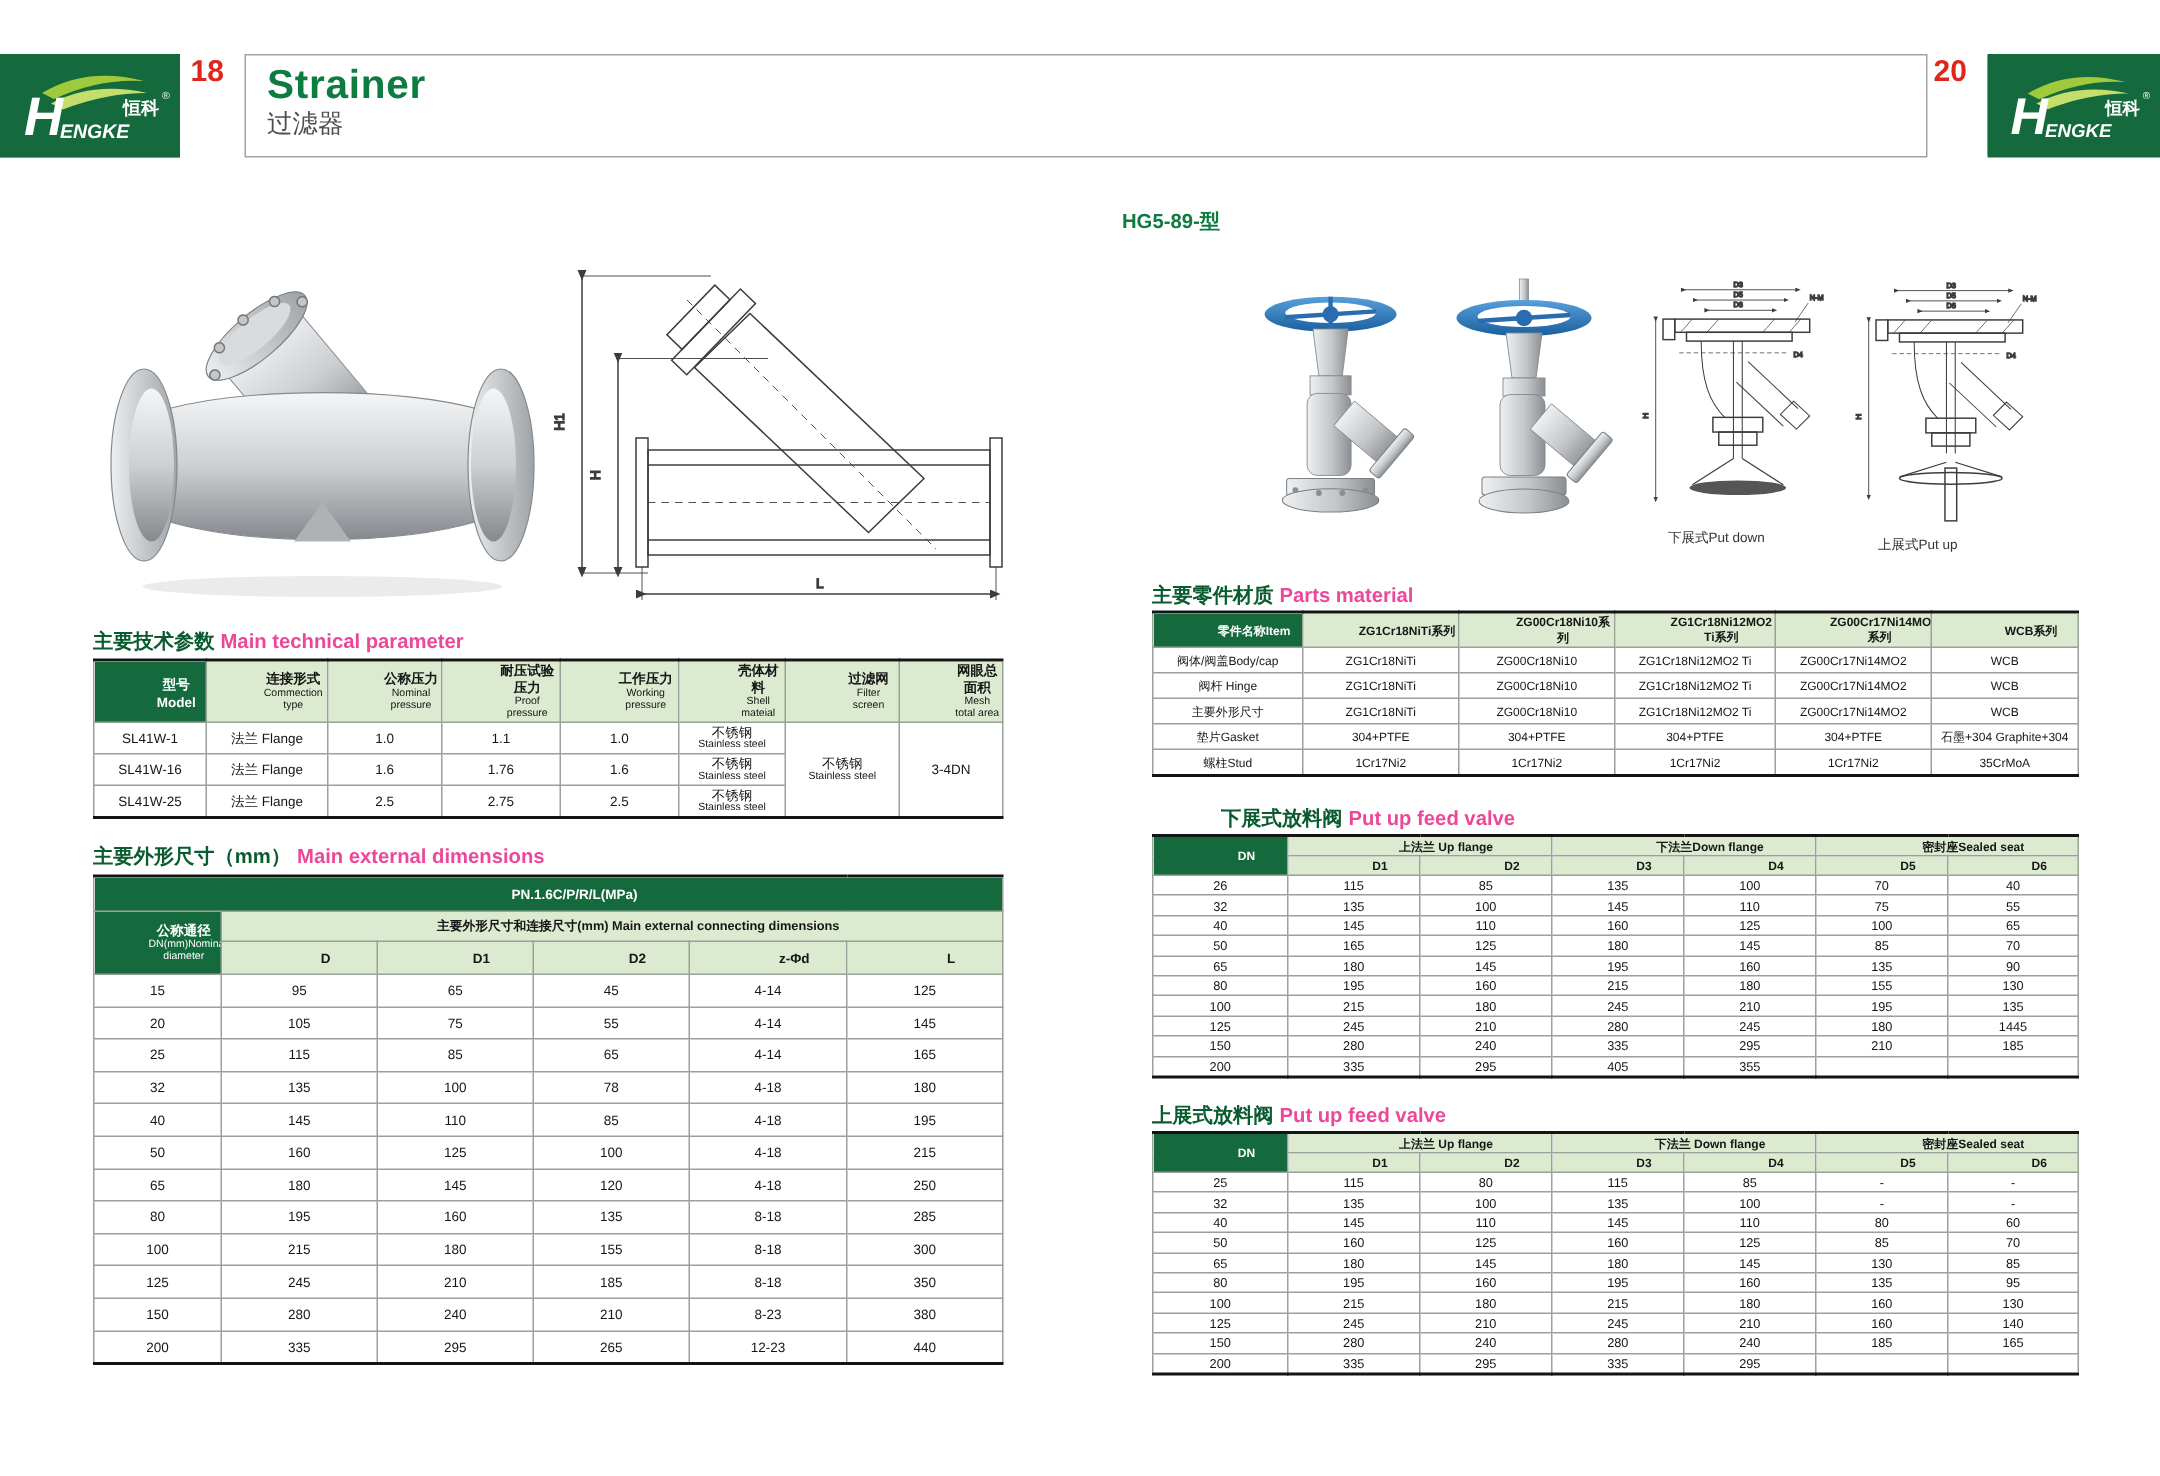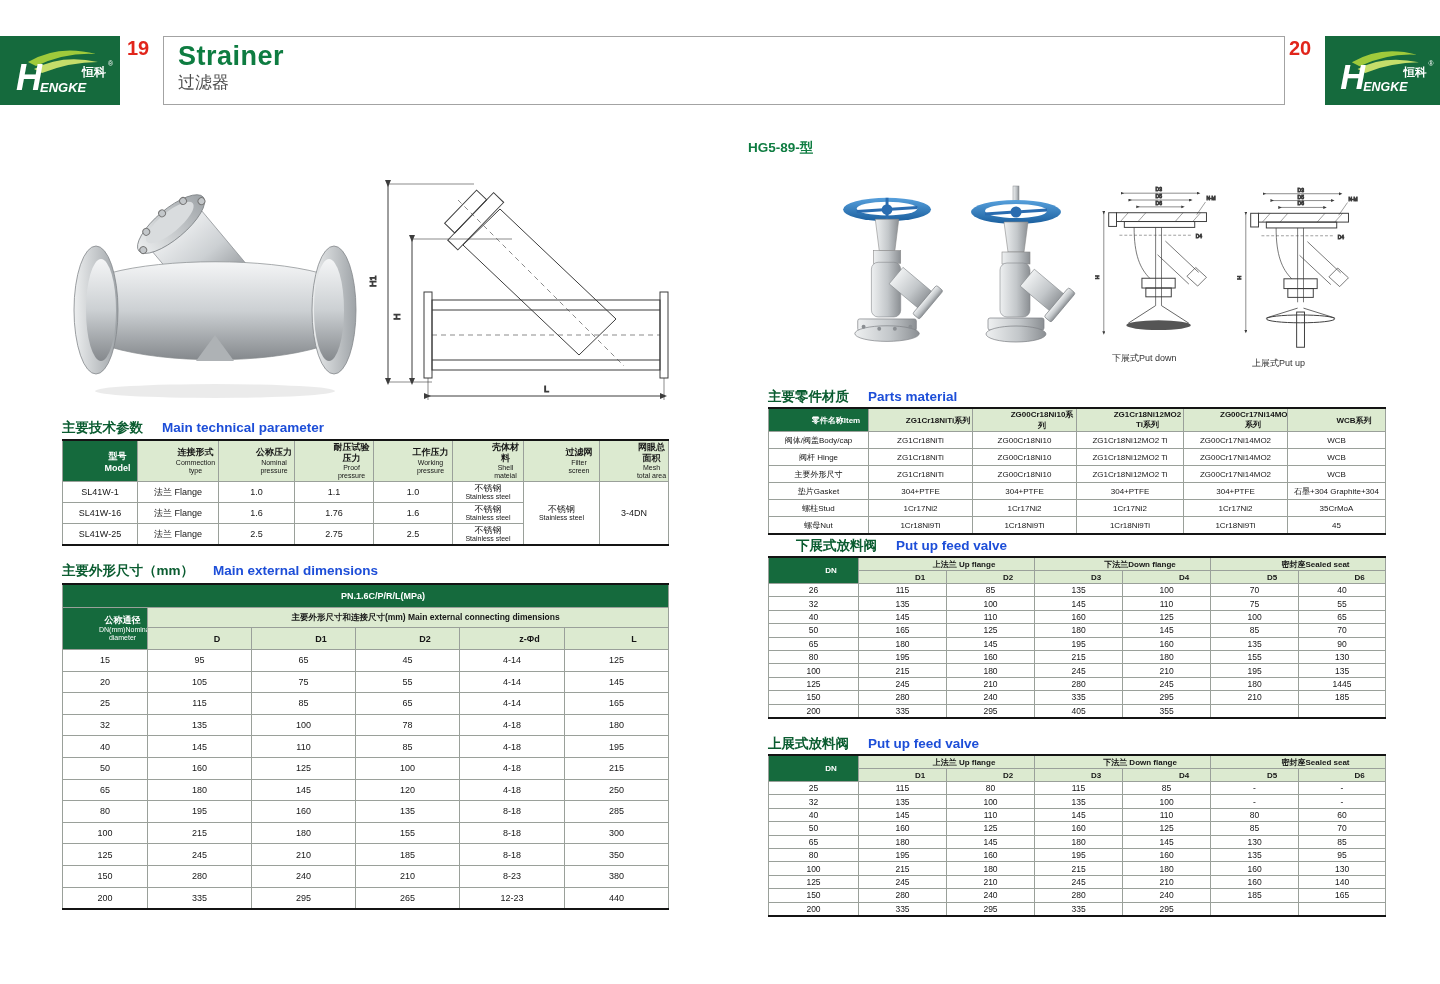--- a/index.html
+++ b/index.html
@@ -12,21 +12,21 @@
   
   .logo-box{width:120px;height:69px;background:#156a3d;}
   .pagenum{font-size:20px;font-weight:bold;color:#e1251b;line-height:1;}
   .title-box{width:1120px;height:67px;border:1px solid #a3a3a3;background:#fff;}
   .big-en{font-size:27px;font-weight:bold;color:#0e7c41;line-height:1.1;letter-spacing:.5px;}
   .big-zh{font-size:17px;color:#4d4d4d;line-height:1.25;}
 
   
   .sec-title{font-size:13.5px;font-weight:bold;white-space:nowrap;}
   .sec-title .zh{color:#0a5c30;}
-  .sec-title .en{color:#1d4ed8;margin-left:19px;}
+  .sec-title .en{color:#ec4899;margin-left:4px;}
   .model-label{font-size:13.5px;font-weight:bold;color:#0e7c41;}
 
   
   table.tbl{border-collapse:collapse;table-layout:fixed;width:100%;
     border-top:2px solid #141414;border-bottom:2px solid #141414;}
   .tbl th,.tbl td{border:1px solid #9aa09a;padding:0 1px;text-align:center;vertical-align:middle;overflow:hidden;}
   .tbl th{font-weight:bold;padding-left:36px;}
   .hdark{background:#156a3d;color:#ffffff;}
   .hlight{background:#dcead0;color:#161616;margin-left:36px;}
   .tbl td{background:#ffffff;color:#161616;}
@@ -59,21 +59,21 @@
   <svg width="120" height="69" viewBox="0 0 120 69">
     <rect x="0" y="0" width="120" height="69" fill="#156a3d"></rect>
     <path d="M28,26 Q58,8 96,18 Q66,16 36,30 Z" fill="#9fca3b"></path>
     <path d="M34,33 Q62,18 98,26 Q70,26 42,37 Z" fill="#c5dd6a"></path>
     <text x="16" y="54" font-size="36" font-weight="bold" font-style="italic" fill="#ffffff">H</text>
     <text x="40" y="56" font-size="13" font-weight="bold" font-style="italic" fill="#ffffff">ENGKE</text>
     <text x="82" y="40" font-size="12" font-weight="bold" fill="#ffffff">恒科</text>
     <text x="108" y="30" font-size="7" fill="#ffffff">®</text>
   </svg>
 </div>
-<div class="abs pagenum" style="left:127px;top:38px;">19</div>
+<div class="abs pagenum" style="left:127px;top:38px;">18</div>
 
 <div class="abs title-box" style="left:163px;top:36px;">
   <div class="abs" style="left:14px;top:5px;">
     <div class="big-en">Strainer</div>
     <div class="big-zh">过滤器</div>
   </div>
 </div>
 
 <div class="abs pagenum" style="left:1289px;top:38px;">20</div>
 <div class="abs logo-box" style="left:1325px;top:36px;width:115px;">
@@ -587,33 +587,25 @@
           <td>石墨+304 Graphite+304</td>
         </tr>
         <tr>
           <td>螺柱Stud</td>
           <td>1Cr17Ni2</td>
           <td>1Cr17Ni2</td>
           <td>1Cr17Ni2</td>
           <td>1Cr17Ni2</td>
           <td>35CrMoA</td>
         </tr>
-        <tr>
-          <td>螺母Nut</td>
-          <td>1Cr18Ni9Ti</td>
-          <td>1Cr18Ni9Ti</td>
-          <td>1Cr18Ni9Ti</td>
-          <td>1Cr18Ni9Ti</td>
-          <td>45</td>
-        </tr>
       </tbody>
   </table>
 </div>
 
-<div class="abs sec-title" style="left:796px;top:537px;">
+<div class="abs sec-title" style="left:814px;top:537px;">
   <span class="zh">下展式放料阀</span><span class="en">Put up feed valve</span>
 </div>
 <div class="abs" style="left:768px;top:556px;width:617px;">
   <table class="tbl dimt">
     <colgroup>
         <col style="width:90px">
         <col style="width:88px">
         <col style="width:88px">
         <col style="width:88px">
         <col style="width:88px">

